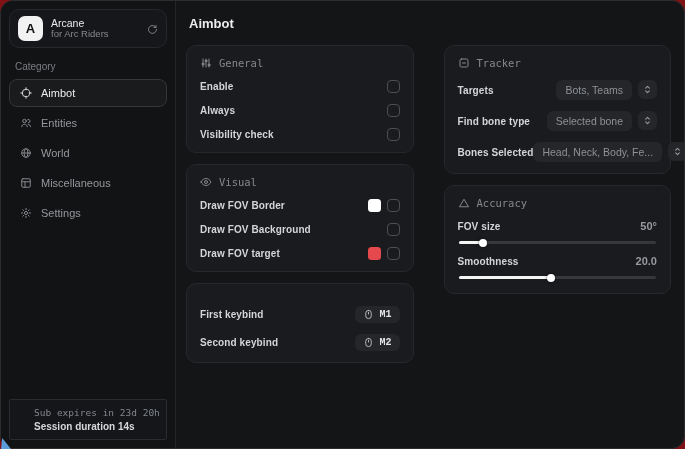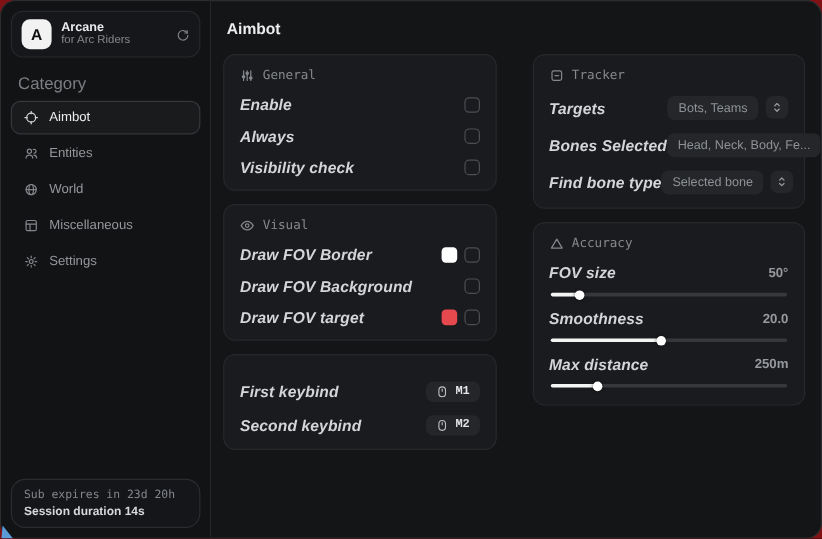--- a/index.html
+++ b/index.html
@@ -9,47 +9,47 @@
           border:1px solid #2b2d30;box-sizing:border-box;display:flex;overflow:hidden;}
 
   
   .sidebar{width:175px;min-width:175px;box-sizing:border-box;border-right:1px solid #232528;
            display:flex;flex-direction:column;padding:8px;background:#121315;}
   .brand{display:flex;align-items:center;gap:8px;border:1px solid #26282b;border-radius:10px;
          padding:6px 8px;background:#16171a;}
   .brand-logo{width:25px;height:25px;border-radius:7px;background:#f2f2f2;color:#101010;
               display:flex;align-items:center;justify-content:center;font-weight:bold;font-size:13px;}
   .brand-text{flex:1;line-height:1.15;}
-  .brand-title{font-size:10.5px;font-weight:bold;color:#e9eaeb;}
+  .brand-title{font-size:10.5px;font-weight:normal;color:#e9eaeb;}
   .brand-sub{font-size:9.5px;color:#86898d;}
   .brand-refresh{color:#7c7f83;display:flex;}
-  .category{font-size:14px;color:#7b7e82;margin:13px 6px 7px 6px;}
+  .category{font-size:10px;color:#7b7e82;margin:13px 6px 7px 6px;}
   .nav{display:flex;flex-direction:column;gap:2px;}
   .nav-item{display:flex;align-items:center;gap:9px;padding:7px 10px;border-radius:8px;
             font-size:11px;color:#94979b;border:1px solid transparent;cursor:default;}
   .nav-item .ico{display:flex;color:#83868a;}
   .nav-item.active{border-color:#34373b;background:#191b1d;color:#eceded;}
   .nav-item.active .ico{color:#d6d7d8;}
   .sidebar-spacer{flex:1;}
-  .subbox{border:1px solid #2a2c2f;border-radius:12px;padding:7px 10px;background:#141619;margin-top:28px;}
+  .subbox{border:1px solid #2a2c2f;border-radius:2px;padding:7px 24px;background:#141619;margin-top:28px;}
   .subbox-l1{font-family:"DejaVu Sans Mono",monospace;font-size:9.5px;color:#83868b;white-space:nowrap;}
   .subbox-l2{font-size:10px;font-weight:bold;color:#d7d8da;margin-top:3px;}
 
   
   .main{flex:1;padding:11px 13px 11px 10px;box-sizing:border-box;overflow:hidden;}
   .page-title{font-size:13px;font-weight:bold;color:#ecedee;margin:4px 0 14px 3px;}
   .cols{display:flex;gap:30px;align-items:flex-start;}
   .col{display:flex;flex-direction:column;gap:11px;flex:1;min-width:0;}
 
   .card{background:#1a1b1e;border:1px solid #26282b;border-radius:10px;padding:11px 13px;box-sizing:border-box;}
   .card-head{display:flex;align-items:center;gap:7px;color:#85888c;
              font-family:"DejaVu Sans Mono",monospace;font-size:10.5px;margin-bottom:4px;}
   .card-head .ico{display:flex;color:#85888c;}
   .row{display:flex;align-items:center;justify-content:space-between;margin-top:11px;}
-  .row-label{font-size:13px;font-weight:bold;color:#d4d5d7;letter-spacing:.1px;white-space:nowrap;font-style:italic;}
+  .row-label{font-size:10px;font-weight:bold;color:#d4d5d7;letter-spacing:.1px;white-space:nowrap;}
   .row-right{display:flex;align-items:flex-start;gap:6px;}
 
   .checkbox{width:13px;height:13px;border:1.5px solid #4b4e52;border-radius:4px;box-sizing:border-box;}
   .swatch{width:13px;height:13px;border-radius:3.5px;}
 
   .keypill{display:flex;align-items:center;gap:5px;background:#242629;border-radius:6px;
            padding:3px 8px;color:#e3e4e5;font-size:10px;font-weight:bold;font-family:Liberation Mono, monospace;}
   .keypill .ico{display:flex;color:#bfc1c3;}
 
   .ddpill{background:#242629;border-radius:6px;padding:4px 9px;color:#8e9195;font-size:10.5px;
@@ -265,36 +265,36 @@
                 <span class="ddbtn">
                   <span style="display:flex">
                     <svg width="11" height="11" viewBox="0 0 24 24" fill="none" stroke="currentColor" stroke-width="2.2" stroke-linecap="round" stroke-linejoin="round">
                       <path d="M8 9l4-4 4 4M8 15l4 4 4-4"></path>
                     </svg>
                   </span>
                 </span>
               </span>
             </div>
             <div class="row">
-              <span class="row-label">Bones Selected</span>
-              <span class="row-right">
-                <span class="ddpill">Head, Neck, Body, Fe...</span>
+              <span class="row-label">Find bone type</span>
+              <span class="row-right">
+                <span class="ddpill">Selected bone</span>
                 <span class="ddbtn">
                   <span style="display:flex">
                     <svg width="11" height="11" viewBox="0 0 24 24" fill="none" stroke="currentColor" stroke-width="2.2" stroke-linecap="round" stroke-linejoin="round">
                       <path d="M8 9l4-4 4 4M8 15l4 4 4-4"></path>
                     </svg>
                   </span>
                 </span>
               </span>
             </div>
             <div class="row">
-              <span class="row-label">Find bone type</span>
-              <span class="row-right">
-                <span class="ddpill">Selected bone</span>
+              <span class="row-label">Bones Selected</span>
+              <span class="row-right">
+                <span class="ddpill">Head, Neck, Body, Fe...</span>
                 <span class="ddbtn">
                   <span style="display:flex">
                     <svg width="11" height="11" viewBox="0 0 24 24" fill="none" stroke="currentColor" stroke-width="2.2" stroke-linecap="round" stroke-linejoin="round">
                       <path d="M8 9l4-4 4 4M8 15l4 4 4-4"></path>
                     </svg>
                   </span>
                 </span>
               </span>
             </div>
           </div>
@@ -326,31 +326,20 @@
                 <span class="row-label">Smoothness</span>
                 <span class="srow-val">20.0</span>
               </div>
               <div class="slider">
                 <div class="slider-fill" style="width: 47%;">
                   <span class="slider-thumb"></span>
                 </div>
               </div>
             </div>
 
-            <div class="srow">
-              <div class="srow-top">
-                <span class="row-label">Max distance</span>
-                <span class="srow-val">250m</span>
-              </div>
-              <div class="slider">
-                <div class="slider-fill" style="width: 20%;">
-                  <span class="slider-thumb"></span>
-                </div>
-              </div>
-            </div>
           </div>
 
         </div>
       </div>
     </div>
   </div>
 
   <div class="cursor"></div>
 </div>
 

